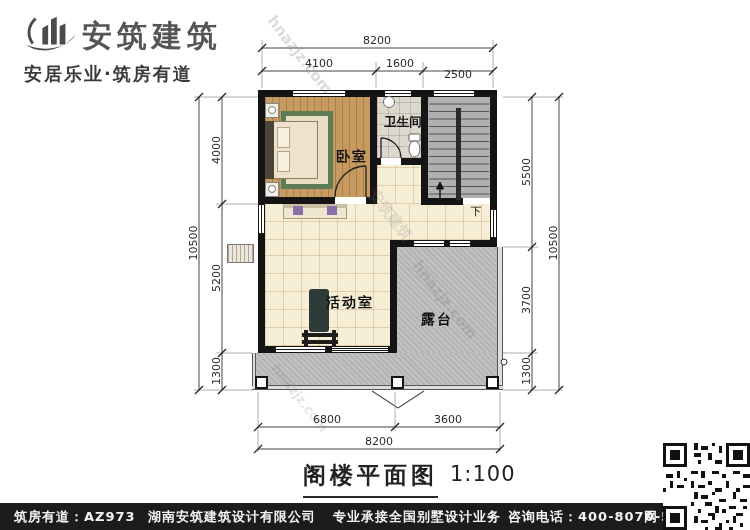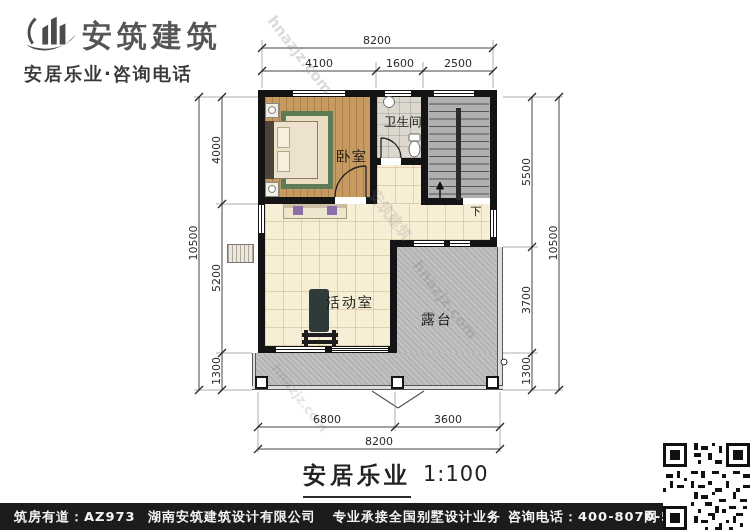--- a/index.html
+++ b/index.html
@@ -26,21 +26,21 @@
   .floor-terrace{position:absolute;background:
       repeating-linear-gradient(45deg,rgba(255,255,255,.07) 0 2px,rgba(0,0,0,.05) 2px 4px),#bdbdbd}
   .floor-stairs{position:absolute;background:#b0b0b0}
   .rail{position:absolute;background:#dedede}
   .rail-v{border-left:1px solid #555;border-right:1px solid #555}
   .rail-h{border-top:1px solid #555;border-bottom:1px solid #555}
   .post{position:absolute;width:13px;height:13px;background:#fff;border:2px solid #141414}
   .dim{position:absolute;font-size:11px;color:#2a2a2a;white-space:nowrap;
        transform:translate(-50%,-50%)}
   .dim.rot{transform:translate(-50%,-50%) rotate(-90deg)}
-  .room-label{position:absolute;font-size:14px;font-weight:normal;color:#111;letter-spacing:2px;
+  .room-label{position:absolute;font-size:14px;font-weight:bold;color:#111;letter-spacing:2px;
        white-space:nowrap;transform:translate(-50%,-50%)}
   .wm{position:absolute;color:rgba(125,125,125,.28);white-space:nowrap;
       transform:translate(-50%,-50%) rotate(52deg);font-weight:bold;pointer-events:none}
   .furn{position:absolute}
   #brand{position:absolute;left:82px;top:16px;font-size:30px;font-weight:bold;color:#555;letter-spacing:5px}
   #tagline{position:absolute;left:24px;top:62px;font-size:18px;font-weight:bold;color:#3a3a3a;letter-spacing:2px}
   #title-block{position:absolute;left:303px;top:460px;display:flex;align-items:flex-start;gap:12px}
   #title-name{font-size:23px;font-weight:bold;color:#222;letter-spacing:4px;
       border-bottom:2px solid #2a2a2a;padding-bottom:5px}
   #title-scale{font-size:21px;color:#222;padding-top:2px;letter-spacing:1px}
@@ -54,21 +54,21 @@
 <div id="canvas">
 
   <svg class="abs" style="left:22px;top:8px" width="58" height="50" viewBox="0 0 60 52">
     <path d="M14 11 C6 18,5 29,11 37" stroke="#4c4c4c" stroke-width="3" fill="none"></path>
     <path d="M21 38 L21 21 L27 17.5 L27 38 Z" fill="#4c4c4c"></path>
     <path d="M30 38 L30 12 L36 9 L36 38 Z" fill="#4c4c4c"></path>
     <path d="M39 38 L39 19 L45 16 L45 38 Z" fill="#4c4c4c"></path>
     <path d="M4 38 C16 48,40 47,56 27 C47 43,20 46,4 38 Z" fill="#4c4c4c"></path>
   </svg>
   <div id="brand">安筑建筑</div>
-  <div id="tagline">安居乐业·咨询电话</div>
+  <div id="tagline">安居乐业·筑房有道</div>
 
   <div class="floor-wood" style="left:265px;top:97px;width:105px;height:100px"></div>
   <div class="floor-bath" style="left:377px;top:97px;width:44px;height:61px"></div>
   <div class="floor-tile" style="left:377px;top:165px;width:44px;height:39px"></div>
   <div class="floor-tile" style="left:265px;top:204px;width:225px;height:36px"></div>
   <div class="floor-tile" style="left:265px;top:240px;width:125px;height:106px"></div>
   <div class="floor-stairs" style="left:428px;top:97px;width:62px;height:101px"></div>
   <div class="floor-terrace" style="left:397px;top:247px;width:101px;height:106px"></div>
   <div class="floor-terrace" style="left:252px;top:353px;width:250px;height:33px"></div>
 
@@ -227,21 +227,21 @@
       <line x1="528" y1="357" x2="536" y2="349"></line>
         <line x1="528" y1="394" x2="536" y2="386"></line>
       <line x1="555" y1="101" x2="563" y2="93"></line>
         <line x1="555" y1="394" x2="563" y2="386"></line>
     </g>
   </svg>
 
   <div class="dim" style="left:377px;top:40px">8200</div>
   <div class="dim" style="left:319px;top:63px">4100</div>
   <div class="dim" style="left:400px;top:63px">1600</div>
-  <div class="dim" style="left:458px;top:63px">2500</div>
+  <div class="dim" style="left:458px;top:74px">2500</div>
   <div class="dim" style="left:327px;top:419px">6800</div>
   <div class="dim" style="left:448px;top:419px">3600</div>
   <div class="dim" style="left:379px;top:441px">8200</div>
   <div class="dim rot" style="left:193px;top:243px">10500</div>
   <div class="dim rot" style="left:216px;top:150px">4000</div>
   <div class="dim rot" style="left:216px;top:278px">5200</div>
   <div class="dim rot" style="left:216px;top:371px">1300</div>
   <div class="dim rot" style="left:526px;top:172px">5500</div>
   <div class="dim rot" style="left:526px;top:300px">3700</div>
   <div class="dim rot" style="left:526px;top:371px">1300</div>
@@ -252,21 +252,21 @@
   <div class="room-label" style="left:350px;top:303px">活动室</div>
   <div class="room-label" style="left:437px;top:320px">露台</div>
   <div class="room-label" style="left:476px;top:211px;font-size:11px;font-weight:normal;letter-spacing:0">下</div>
 
   <div class="wm" style="left:300px;top:55px;font-size:15px">hnazjz.com</div>
   <div class="wm" style="left:390px;top:215px;font-size:15px;color:rgba(125,125,125,.20)">安筑建筑</div>
   <div class="wm" style="left:445px;top:300px;font-size:15px">hnazjz.com</div>
   <div class="wm" style="left:300px;top:398px;font-size:13px;color:rgba(125,125,125,.20)">hnazjz.com</div>
 
   <div id="title-block">
-    <span id="title-name">安居乐业</span>
+    <span id="title-name">阁楼平面图</span>
     <span id="title-scale">1:100</span>
   </div>
 
   <div id="footer-bar"></div>
   <div class="footer-text" style="left:14px">筑房有道：AZ973</div>
   <div class="footer-text" style="left:148px">湖南安筑建筑设计有限公司</div>
   <div class="footer-text" style="left:333px">专业承接全国别墅设计业务</div>
   <div class="footer-text" style="left:508px">咨询电话：400-8070-511</div>
   <div class="footer-text" style="left:644px">网</div>
 

